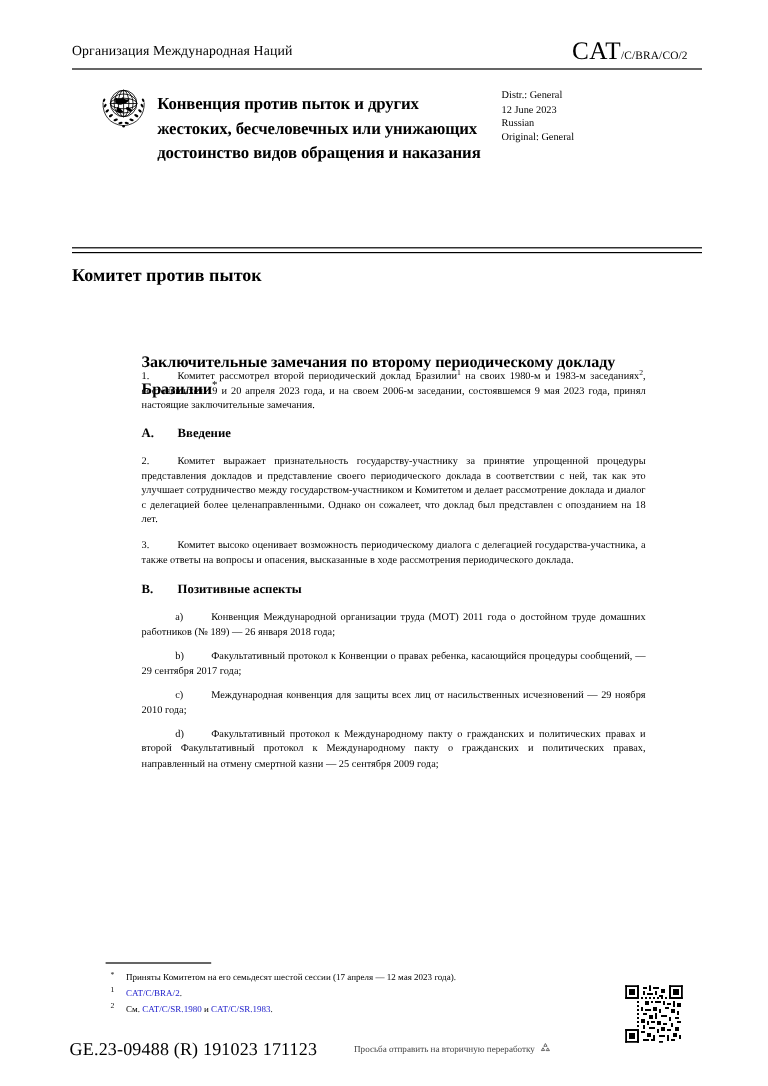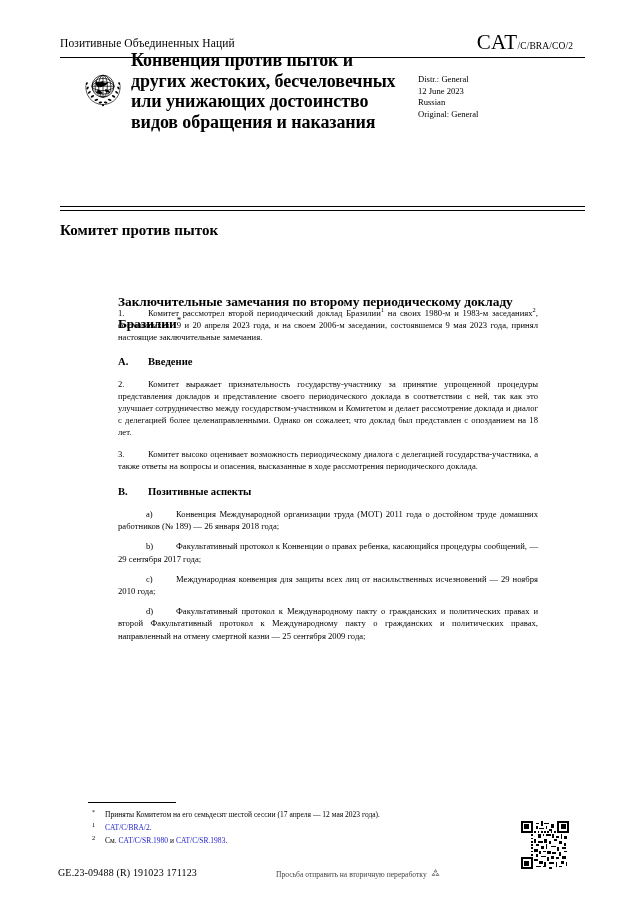--- a/index.html
+++ b/index.html
@@ -81,25 +81,25 @@
     top: 66px;
     width: 44px;
     height: 44px;
   }
   .emblem svg { display: block; }
 
   
   .conv-title {
     position: absolute;
     left: 131px;
-    top: 50px;
+    top: 78px;
     width: 270px;
     font-family: "Liberation Serif", "DejaVu Serif", serif;
     font-weight: bold;
-    font-size: 18px;
+    font-size: 14px;
     line-height: 20.5px;
     letter-spacing: -.1px;
   }
 
   
   .distr {
     position: absolute;
     left: 418px;
     top: 74px;
     width: 160px;
@@ -218,27 +218,27 @@
   .link {
     color: #2222cc;
     text-decoration: none;
   }
 
   
   .footer-code {
     position: absolute;
     left: 58px;
     top: 867px;
-    font-size: 10px;
+    font-size: 15px;
     letter-spacing: .15px;
     white-space: nowrap;
   }
   .footer-recycle {
     position: absolute;
-    left: 276px;
+    left: 295px;
     top: 868px;
     font-size: 7.6px;
     white-space: nowrap;
     color: #444;
   }
   .recycle-glyph {
     display: inline-block;
     margin-left: 3px;
     vertical-align: -2px;
   }
@@ -250,21 +250,21 @@
     height: 48px;
   }
   .qr canvas, .qr svg { display: block; }
 </style>
 </head>
 <body>
 
 <div class="page">
 
   <div class="masthead">
-    <div class="org-name">Позитивные Объединенных Наций</div>
+    <div class="org-name">Организация Международная Наций</div>
     <div class="symbol">
       <span class="sym-main">CAT</span><span class="sym-sub">/C/BRA/CO/2</span>
     </div>
   </div>
   <div class="rule-top"></div>
 
   <div class="emblem">
     <svg viewBox="0 0 100 100" width="44" height="44" aria-hidden="true">
       <g stroke="#000" fill="none" stroke-width="1.6">
         <circle cx="50" cy="46" r="25"></circle>

